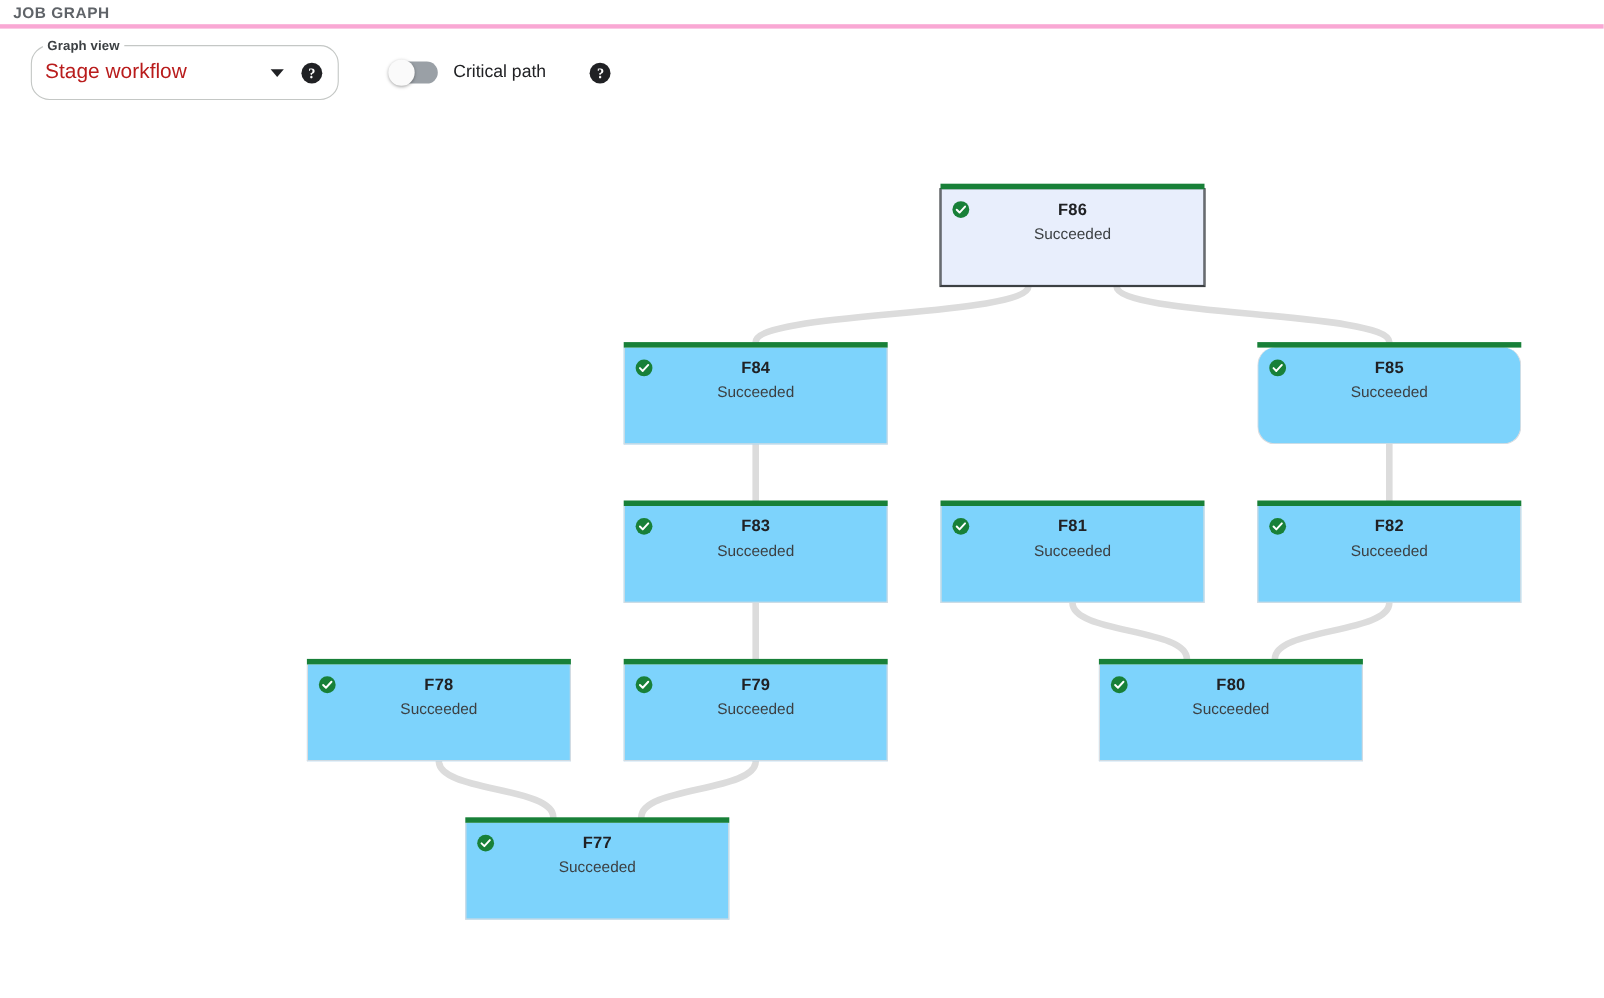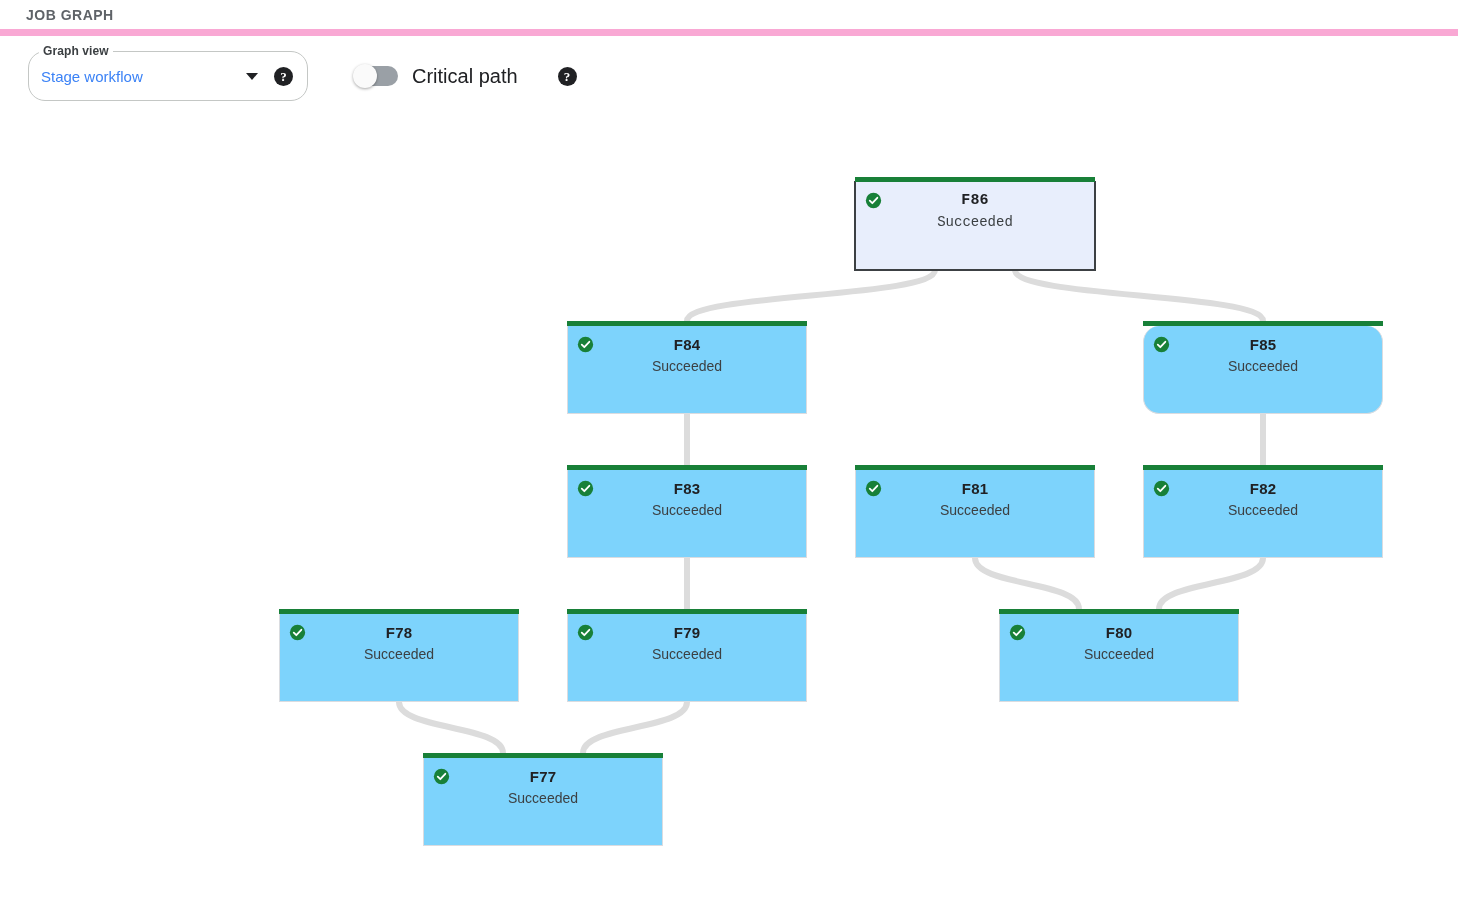--- a/index.html
+++ b/index.html
@@ -8,25 +8,25 @@
     width: 1458px; height: 907px;
     background: #ffffff;
     font-family: "Liberation Sans", sans-serif;
     -webkit-font-smoothing: antialiased;
     overflow: hidden;
   }
 
   
   .tabbar {
     position: relative;
-    height: 36px;
-    border-bottom: 7px solid #f9a8d4;
-    display: flex;
-    align-items: center;
-    padding-left: 26px;
+    height: 26px;
+    border-bottom: 4px solid #f9a8d4;
+    display: flex;
+    align-items: center;
+    padding-left: 12px;
     gap: 0;
   }
   .tab {
     position: relative;
     height: 41px;
     display: flex;
     align-items: center;
     padding: 0 24px;
     font-size: 14px;
     font-weight: 600;
@@ -72,22 +72,22 @@
     left: 10px;
     background: #fff;
     padding: 0 4px;
     font-size: 12px;
     color: #3c4043;
     font-weight: 600;
     letter-spacing: .1px;
   }
   .select-value {
     flex: 1;
-    font-size: 15px;
-    color: #3b82f6;
+    font-size: 19px;
+    color: #b91c1c;
   }
   .caret {
     width: 0; height: 0;
     border-left: 6px solid transparent;
     border-right: 6px solid transparent;
     border-top: 7px solid #202124;
     margin-right: 2px;
   }
   .help-icon {
     width: 19px; height: 19px;
@@ -120,21 +120,21 @@
   .switch .knob {
     position: absolute;
     left: -1px; top: -2px;
     width: 24px; height: 24px;
     border-radius: 50%;
     background: #fafafa;
     box-shadow: 0 1px 3px rgba(0,0,0,.35);
   }
   .switch-label {
     margin-left: 14px;
-    font-size: 20px;
+    font-size: 16px;
     color: #202124;
   }
   .toggle-group .help-icon { margin-left: 40px; }
 
   
   .canvas {
     position: relative;
     width: 1458px;
     height: 786px;
     overflow: hidden;
@@ -222,21 +222,21 @@
       <path d="M 1015 154 C 1015 182.05, 1263 176.95, 1263 205" stroke="#dcdcdc" stroke-width="6" fill="none" stroke-linecap="round"></path>
       <path d="M 687 298 C 687 326.05, 687 320.95, 687 349" stroke="#dcdcdc" stroke-width="6" fill="none" stroke-linecap="round"></path>
       <path d="M 1263 298 C 1263 326.05, 1263 320.95, 1263 349" stroke="#dcdcdc" stroke-width="6" fill="none" stroke-linecap="round"></path>
       <path d="M 687 442 C 687 470.05, 687 464.95, 687 493" stroke="#dcdcdc" stroke-width="6" fill="none" stroke-linecap="round"></path>
       <path d="M 975 442 C 975 470.05, 1079 464.95, 1079 493" stroke="#dcdcdc" stroke-width="6" fill="none" stroke-linecap="round"></path>
       <path d="M 1263 442 C 1263 470.05, 1159 464.95, 1159 493" stroke="#dcdcdc" stroke-width="6" fill="none" stroke-linecap="round"></path>
       <path d="M 399 586 C 399 614.05, 503 608.95, 503 637" stroke="#dcdcdc" stroke-width="6" fill="none" stroke-linecap="round"></path>
       <path d="M 687 586 C 687 614.05, 583 608.95, 583 637" stroke="#dcdcdc" stroke-width="6" fill="none" stroke-linecap="round"></path>
     </svg>
   <div id="node-layer">
-      <div class="node selected" style="left: 855px; top: 66px; font-family: Liberation Mono, monospace;">
+      <div class="node selected" style="left: 855px; top: 66px;">
         <div class="topbar"></div>
         <svg class="status-icon" viewBox="0 0 20 20">
           <circle cx="10" cy="10" r="9" fill="#188038"></circle>
           <path d="M5.6 10.2 L8.6 13.2 L14.5 6.8" stroke="#ffffff" stroke-width="2.1" fill="none" stroke-linecap="round" stroke-linejoin="round"></path>
         </svg>
         <div class="title">F86</div>
         <div class="subtitle">Succeeded</div>
       </div>
       <div class="node" style="left: 567px; top: 210px;">
         <div class="topbar"></div>

